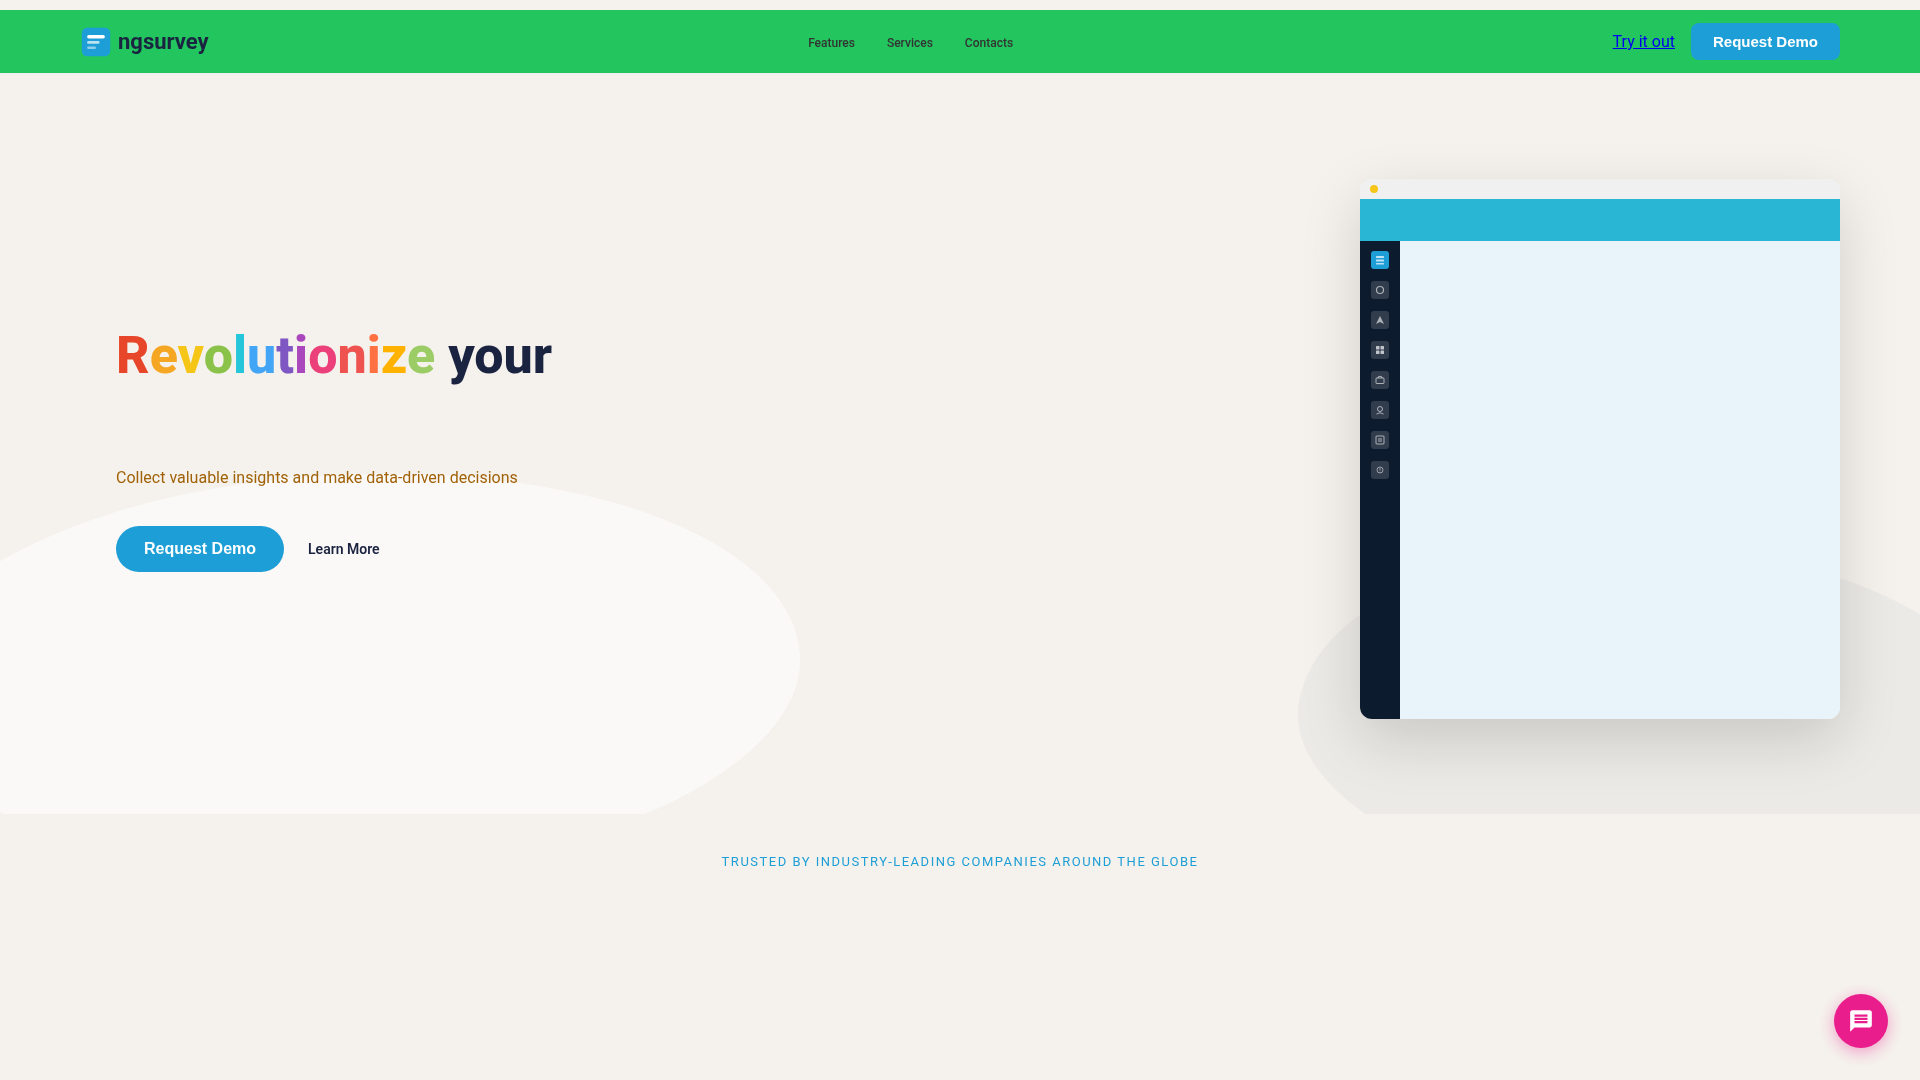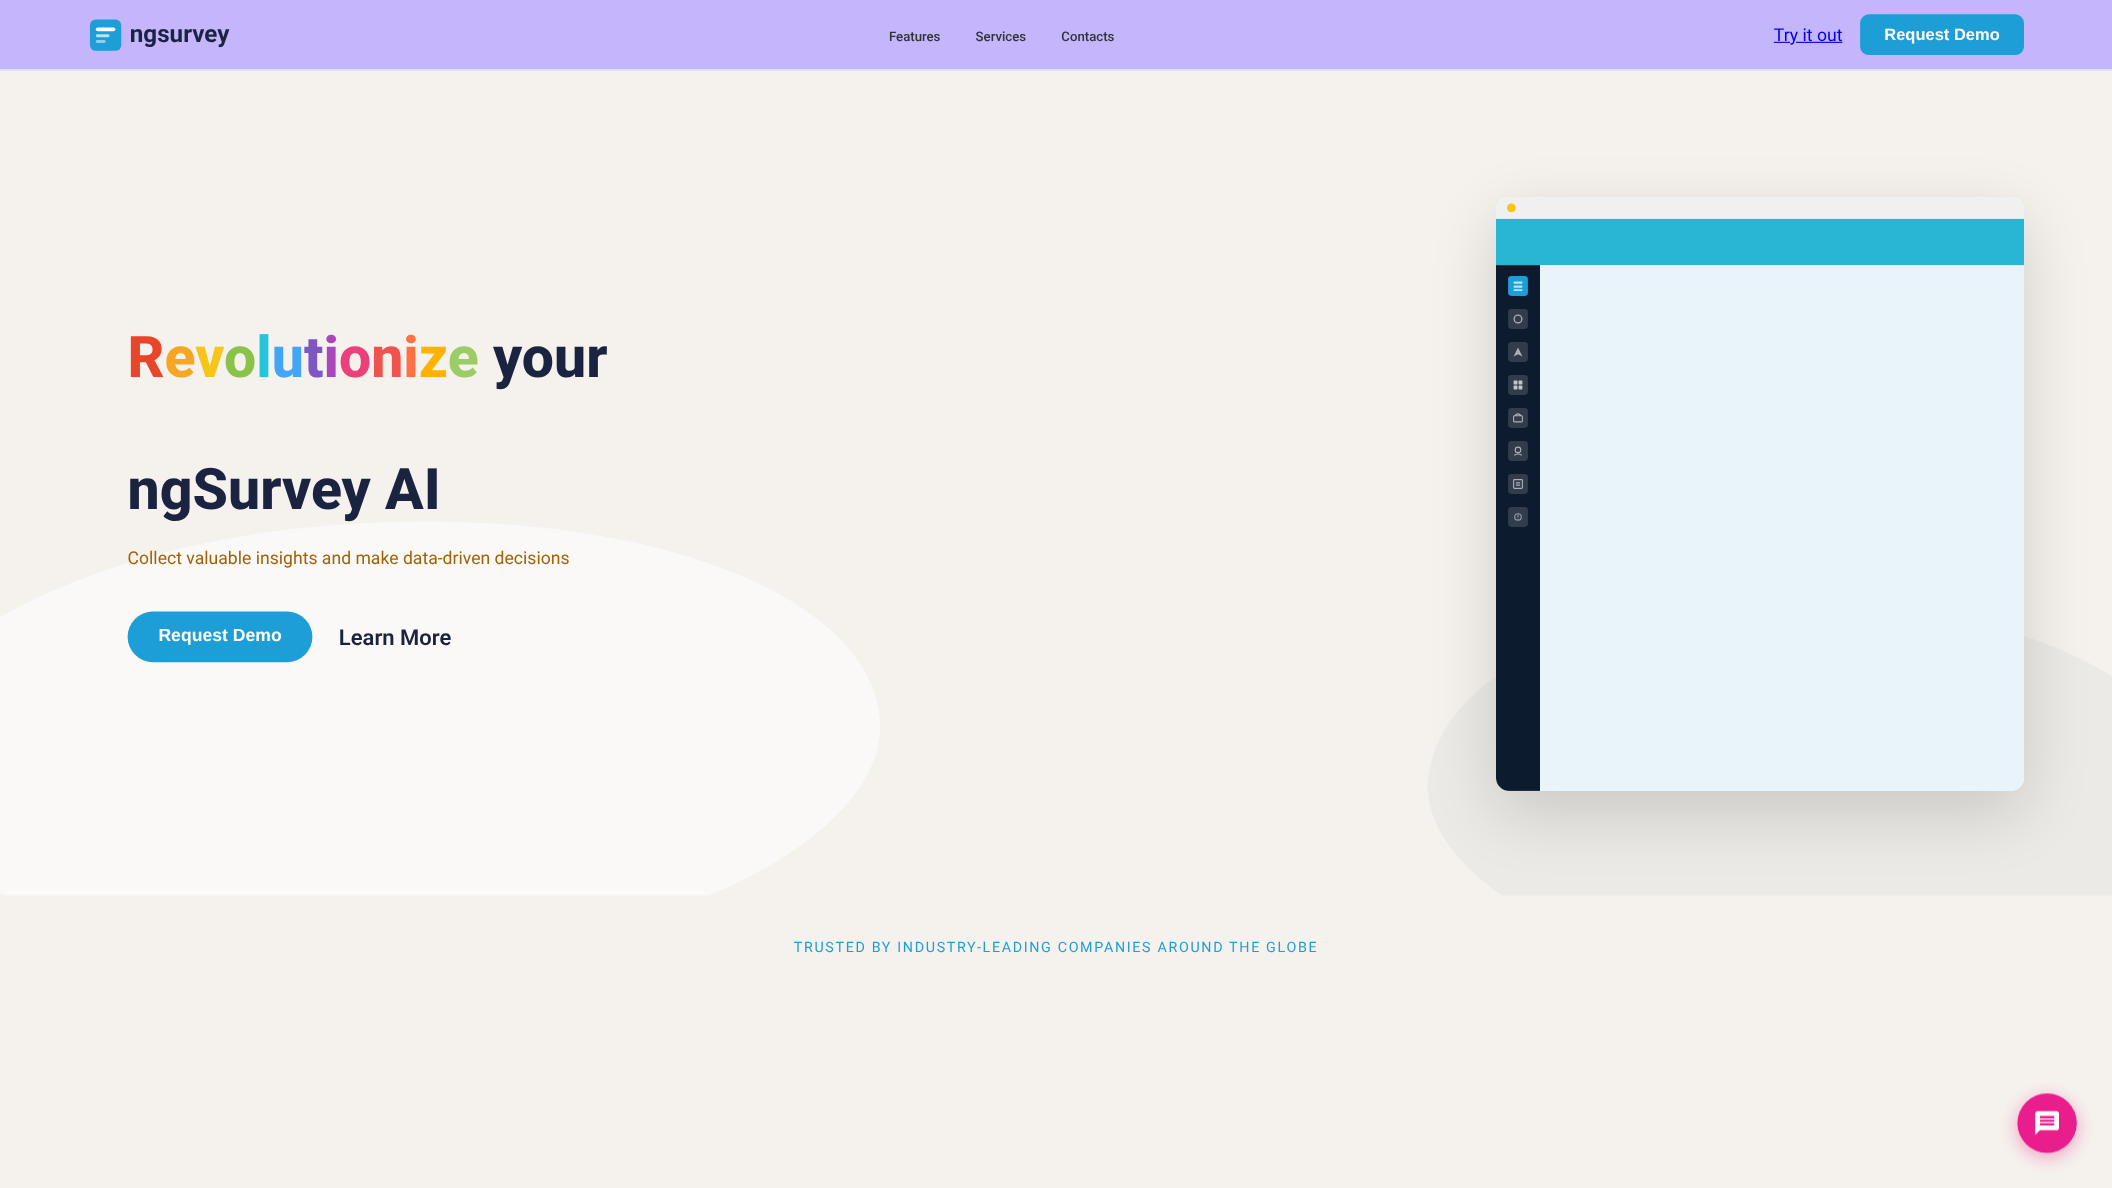--- a/index.html
+++ b/index.html
@@ -10,24 +10,24 @@
       min-height: 100vh;
     }
 
     
     .navbar {
       display: flex;
       align-items: center;
       justify-content: space-between;
       padding: 0 80px;
       height: 64px;
-      background: #c4b5fd;
+      background: #22c55e;
       border-bottom: 1px solid #eee;
       position: sticky;
-      top: 0;
+      top: 10px;
       z-index: 100;
     }
     .logo {
       display: flex;
       align-items: center;
       gap: 6px;
       font-size: 22px;
       font-weight: 700;
       color: #1a2340;
       text-decoration: none;
@@ -148,21 +148,21 @@
       border-radius: 30px;
       padding: 14px 28px;
       font-size: 16px;
       font-weight: 600;
       cursor: pointer;
     }
     .btn-learn-more {
       background: transparent;
       color: #1a2340;
       border: none;
-      font-size: 20px;
+      font-size: 14px;
       font-weight: 600;
       cursor: pointer;
       text-decoration: none;
     }
 
     
     .hero-right {
       position: relative;
       z-index: 2;
       flex-shrink: 0;
@@ -296,21 +296,20 @@
 </nav>
 
 <section class="hero">
   <div class="hero-left">
     <h1 class="hero-heading">
       <span class="word-revolutionize">
         <span class="r-letter">R</span><span class="e-letter">e</span><span class="v-letter">v</span><span class="o-letter">o</span><span class="l-letter">l</span><span class="u-letter">u</span><span class="t-letter">t</span><span class="i-letter">i</span><span class="o2-letter">o</span><span class="n-letter">n</span><span class="i2-letter">i</span><span class="z-letter">z</span><span class="e2-letter">e</span>
       </span>
       <span> your</span><br>
       <br>
-      <span>ngSurvey AI</span>
     </h1>
     <p class="hero-subtext">Collect valuable insights and make data-driven decisions</p>
     <div class="hero-buttons">
       <button class="btn-request-demo">Request Demo</button>
       <a href="#" class="btn-learn-more">Learn More</a>
     </div>
   </div>
 
   <div class="hero-right">
     <div class="app-mockup">

